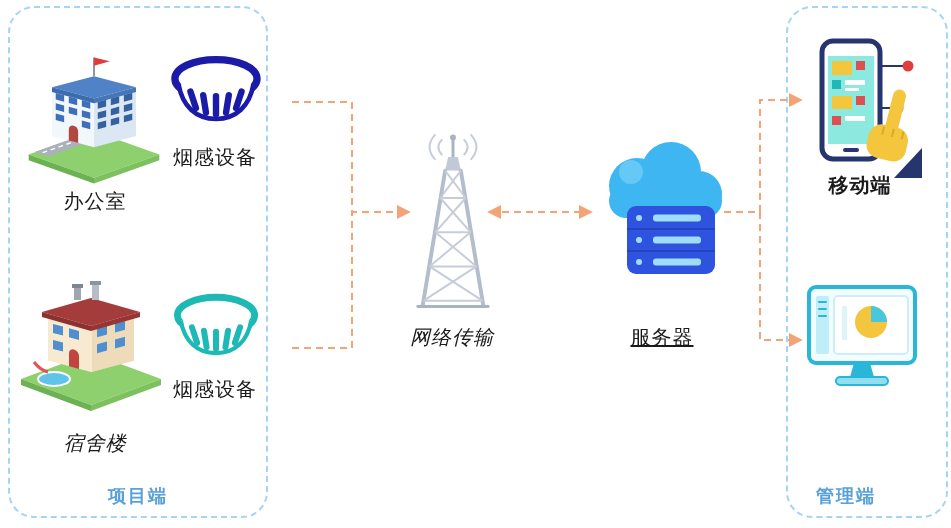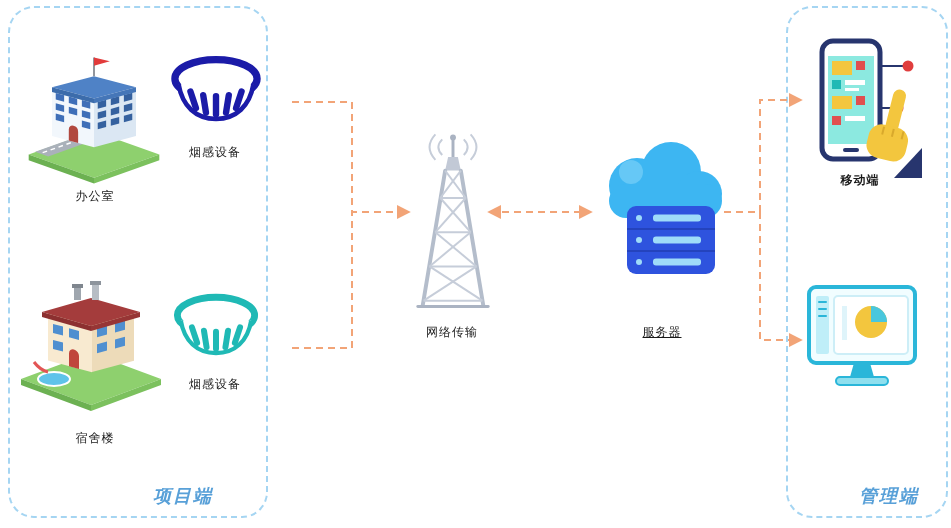--- a/index.html
+++ b/index.html
@@ -6,24 +6,24 @@
   .canvas{
     position:relative;width:951px;height:528px;background:#fff;overflow:hidden;
     font-family:"Liberation Sans","DejaVu Sans",sans-serif;
   }
   .panel{
     position:absolute;border:2px dashed #a5d5f2;border-radius:26px;background:transparent;
   }
   .panel-left{left:8px;top:6px;width:256px;height:508px;}
   .panel-right{left:786px;top:6px;width:158px;height:508px;}
   .lbl{
-    position:absolute;text-align:center;color:#1a1a1a;font-size:12px;letter-spacing:1px;
+    position:absolute;text-align:center;color:#1a1a1a;font-size:20px;letter-spacing:1px;
   }
   .panel-lbl{
-    position:absolute;text-align:right;color:#58a0d8;font-size:18px;font-weight:bold;letter-spacing:2px;font-style:italic;
+    position:absolute;text-align:center;color:#58a0d8;font-size:18px;font-weight:bold;letter-spacing:2px;
   }
   .icon{position:absolute;}
   svg{display:block;}
 </style>
 </head>
 <body>
 
 <div class="canvas">
 
   <div class="panel panel-left"></div>
@@ -114,21 +114,21 @@
       </g>
       <polygon points="26,54 75,40 124,54 75,68" fill="#a43c3c"></polygon>
       <polygon points="26,54 75,68 75,73 26,59" fill="#8c3030"></polygon>
       <polygon points="124,54 75,68 75,73 124,59" fill="#973535"></polygon>
       <rect x="58" y="28" width="7" height="14" fill="#9fa6ae"></rect>
       <rect x="76" y="25" width="7" height="17" fill="#b7bdc4"></rect>
       <rect x="56" y="26" width="11" height="4" fill="#7f868e"></rect>
       <rect x="74" y="23" width="11" height="4" fill="#8d949c"></rect>
     </svg>
   </div>
-  <div class="lbl" style="left:40px;top:430px;width:110px;">宿舍楼</div>
+  <div class="lbl" style="left:40px;top:430px;width:110px;font-style:italic;">宿舍楼</div>
 
   <div class="icon" style="left:173px;top:293px;">
     <svg viewBox="0 0 100 92" width="86" height="79" aria-hidden="true">
       <ellipse cx="50" cy="26" rx="45" ry="21" fill="#ffffff" stroke="#1fb9b5" stroke-width="8"></ellipse>
       <path d="M9 32 C 13 56 28 70 50 70 C 72 70 87 56 91 32" fill="#ffffff" stroke="#1fb9b5" stroke-width="5"></path>
       <g stroke="#1fb9b5" stroke-width="7" stroke-linecap="round">
         <line x1="22" y1="40" x2="28" y2="58"></line>
         <line x1="36" y1="44" x2="39" y2="63"></line>
         <line x1="50" y1="45" x2="50" y2="65"></line>
         <line x1="64" y1="44" x2="61" y2="63"></line>
@@ -165,21 +165,21 @@
         <line x1="32" y1="70" x2="63" y2="105"></line>
           <line x1="58" y1="70" x2="27" y2="105"></line>
         <line x1="27" y1="105" x2="69" y2="140"></line>
           <line x1="63" y1="105" x2="21" y2="140"></line>
         <line x1="21" y1="140" x2="75" y2="175"></line>
           <line x1="69" y1="140" x2="15" y2="175"></line>
       </g>
       <line x1="9" y1="181" x2="81" y2="181" stroke="#aab3c2" stroke-width="3" stroke-linecap="round"></line>
     </svg>
   </div>
-  <div class="lbl" style="left:392px;top:324px;width:120px;">网络传输</div>
+  <div class="lbl" style="left:392px;top:324px;width:120px;font-style:italic;">网络传输</div>
 
   <div class="icon" style="left:597px;top:136px;">
     <svg viewBox="0 0 132 155" width="132" height="155" aria-hidden="true">
       <circle cx="40" cy="50" r="28" fill="#3db6f2"></circle>
       <circle cx="74" cy="36" r="30" fill="#3db6f2"></circle>
       <circle cx="102" cy="58" r="23" fill="#3db6f2"></circle>
       <rect x="12" y="48" width="113" height="34" rx="17" fill="#3db6f2"></rect>
       <circle cx="34" cy="36" r="12" fill="#66c8f6"></circle>
       <rect x="30" y="70" width="88" height="68" rx="9" fill="#2e53de"></rect>
       <g stroke="#2443bd" stroke-width="2">

